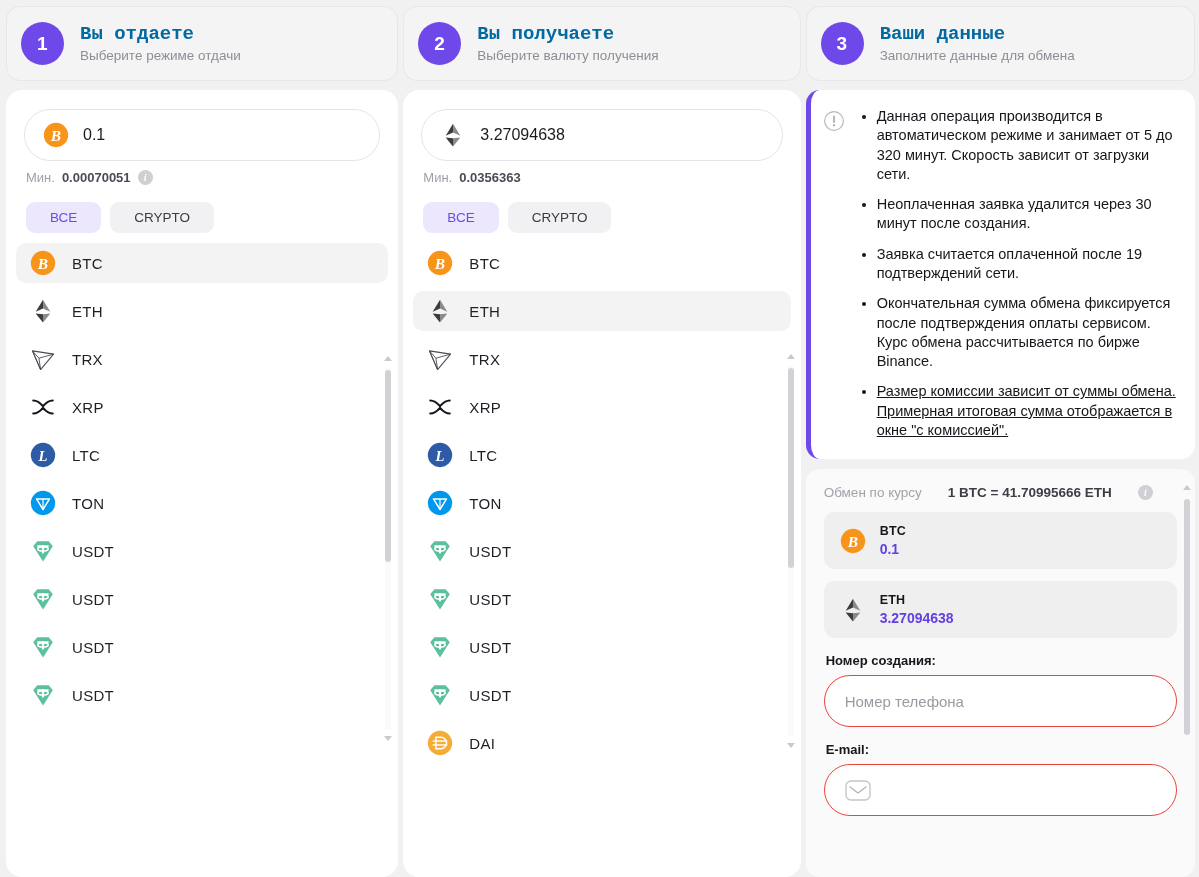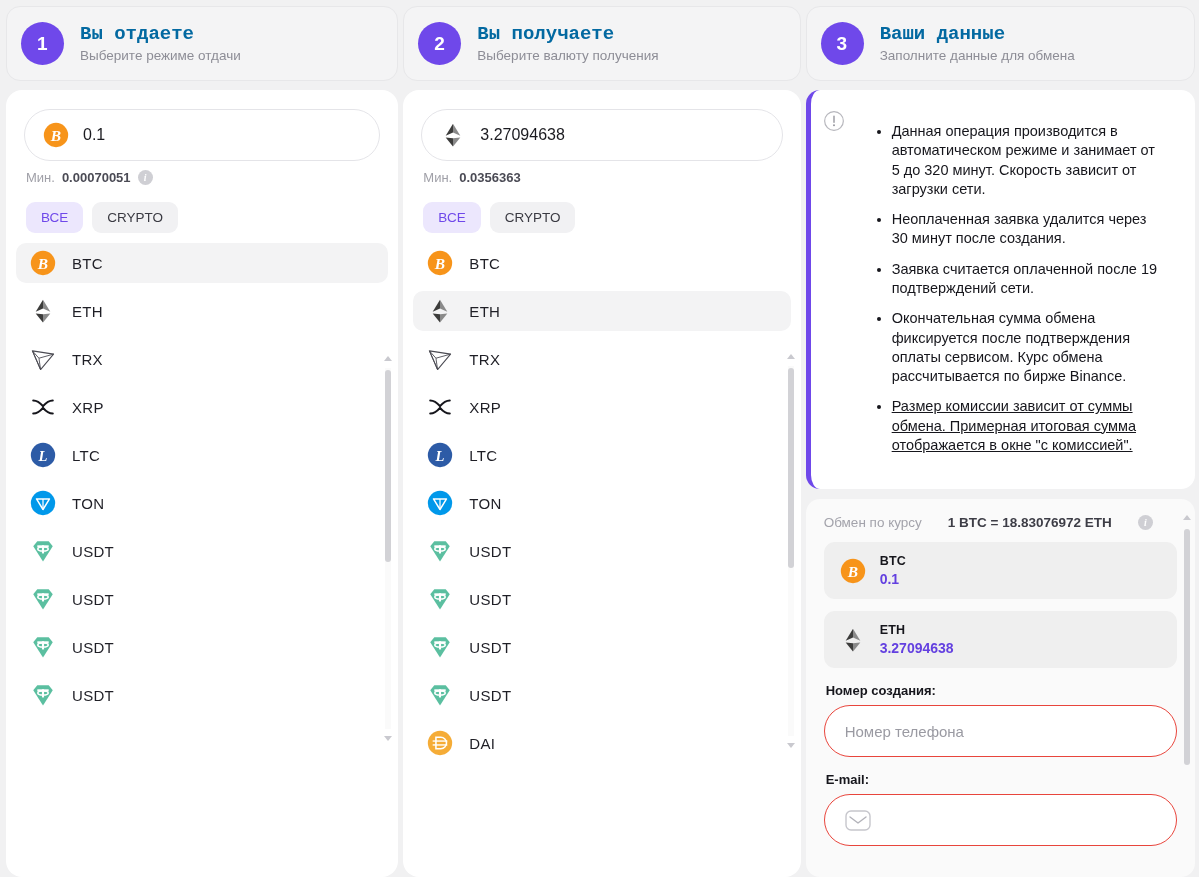--- a/index.html
+++ b/index.html
@@ -64,21 +64,21 @@
   .min-row {
     margin: 9px 0 0 20px;
     font-size: 13px; color: #a0a0a8;
     display: flex; gap: 7px;
   }
   .min-row b { color: #4b4b55; font-weight: bold; }
 
   
   .chips { display: flex; gap: 9px; margin: 17px 0 0 20px; }
   .chip {
-    height: 31px; padding: 0 15px; border-radius: 9px;
+    height: 31px; padding: 0 24px; border-radius: 9px;
     display: flex; align-items: center;
     font-size: 13.5px; color: #3a3a42; background: #f1f1f3;
     cursor: pointer;
   }
   .chip.active { background: #ece7fd; color: #6f48ea; }
 
   
   .cur-list { margin: 10px 10px 0 10px; position: relative; }
   .cur-item {
     height: 40px; display: flex; align-items: center; gap: 16px;
@@ -103,21 +103,21 @@
   
   .notice {
     background: #fff; border-radius: 14px;
     margin-top: 9px;
     border-left: 5px solid #6f48ea;
     padding: 16px 16px 18px 12px;
     display: flex; gap: 14px;
     flex: none;
   }
   .warn-ico { width: 22px; height: 22px; flex: none; margin-top: 4px; }
-  .notice ul { margin: 16px; padding-left: 17px; }
+  .notice ul { margin: 1px; padding-left: 17px; }
   .notice li { font-size: 14.5px; line-height: 1.33; color: #16161c; margin-bottom: 11px; }
   .notice li:last-child { margin-bottom: 0; text-decoration: underline; }
 
   
   .summary {
     background: #fafafa; border-radius: 14px;
     margin-top: 10px; flex: 1;
     padding: 16px 18px 0 18px;
     position: relative; overflow: hidden;
   }
@@ -446,21 +446,21 @@
           <li>Заявка считается оплаченной после 19 подтверждений сети.</li>
           <li>Окончательная сумма обмена фиксируется после подтверждения оплаты сервисом. Курс обмена рассчитывается по бирже Binance.</li>
           <li>Размер комиссии зависит от суммы обмена. Примерная итоговая сумма отображается в окне "с комиссией".</li>
         </ul>
     </div>
 
     <div class="summary">
 
       <div class="rate-row">
         <span>Обмен по курсу</span>
-        <b>1 BTC = 18.83076972 ETH</b>
+        <b>1 BTC = 41.70995666 ETH</b>
         <span class="info-dot">i</span>
       </div>
 
       <div class="sum-card">
         <svg class="ico" viewBox="0 0 32 32">
           <circle cx="16" cy="16" r="15" fill="#f7941a"></circle>
           <text x="16" y="23" font-size="19" font-weight="bold" font-style="italic" fill="#fff" text-anchor="middle" font-family="Liberation Serif, serif">B</text>
         </svg>
         <div class="sum-tx">
           <span class="sum-cur">BTC</span>

